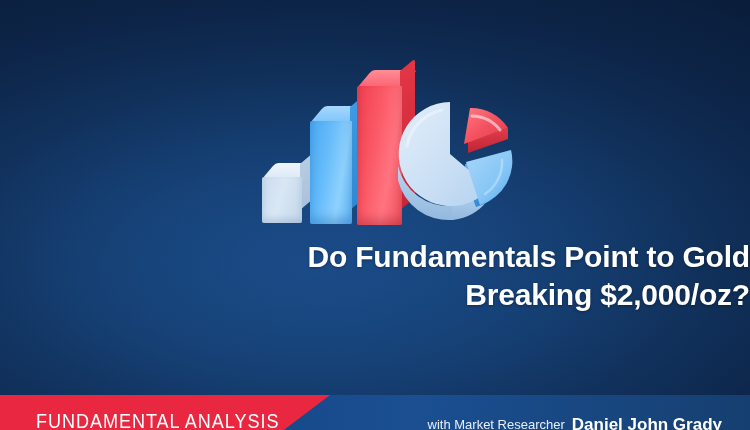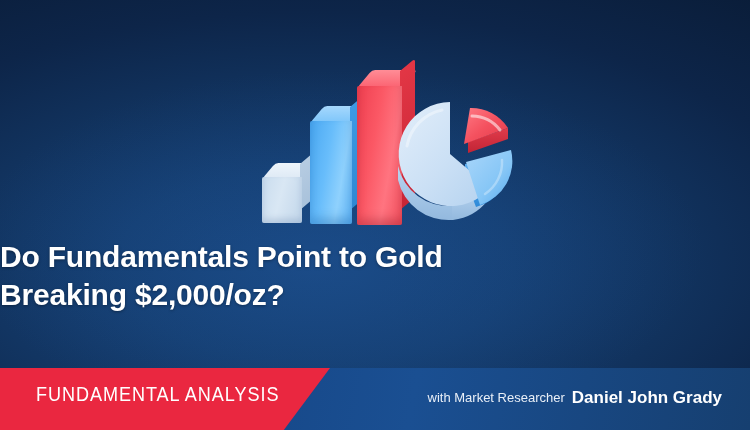--- a/index.html
+++ b/index.html
@@ -113,35 +113,35 @@
     width: 130px;
     height: 135px;
   }
   #pie svg { display: block; overflow: visible; }
 
   
   .title {
     position: absolute;
     left: 0; right: 0;
     top: 238px;
-    text-align: left;
+    text-align: right;
     color: #ffffff;
     font-size: 30px;
     font-weight: bold;
     line-height: 1.28;
     letter-spacing: -0.2px;
     text-shadow: 0 1px 3px rgba(0,0,0,.35);
   }
   .title .l2 { display: block; }
 
   
   .footer {
     position: absolute;
     left: 0; right: 0; bottom: 0;
-    height: 62px;
+    height: 35px;
     background: linear-gradient(100deg, #10305c 0%, #17498a 35%, #1a4f92 55%, #163f70 100%);
     overflow: hidden;
   }
   .footer-red {
     position: absolute;
     left: 0; top: 0;
     height: 100%;
     width: 330px;
     background: #ea2740;
     clip-path: polygon(0 0, 100% 0, 86% 100%, 0 100%);

